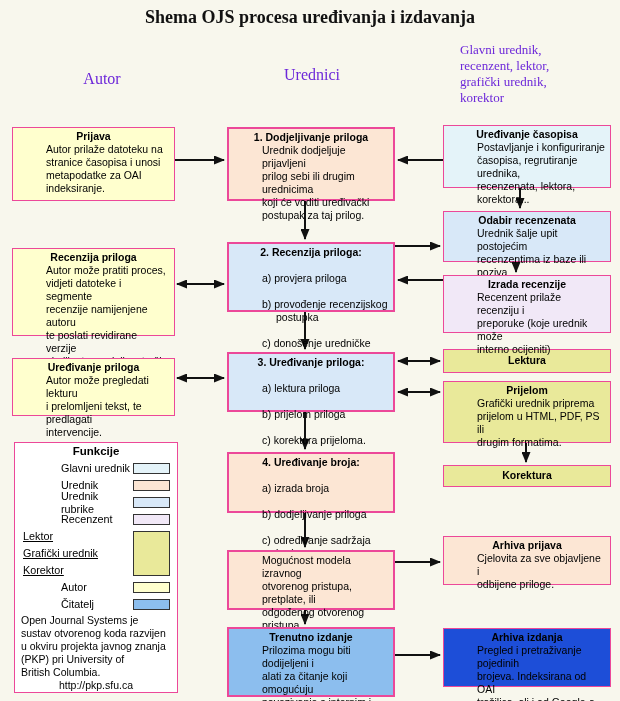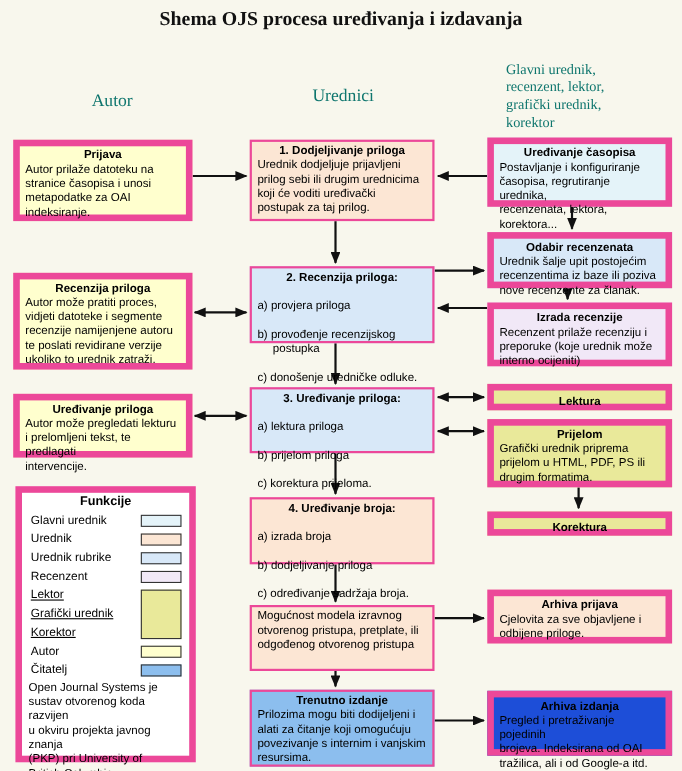--- a/index.html
+++ b/index.html
@@ -9,39 +9,39 @@
     background:#f8f7ed;
   }
   .diagram-title{
     position:absolute;top:7px;left:0;width:620px;text-align:center;
     font-family:"Liberation Serif","DejaVu Serif",serif;
     font-size:18px;font-weight:bold;color:#111;
   }
   .col-header{
     position:absolute;
     font-family:"Liberation Serif","DejaVu Serif",serif;
-    font-size:16px;color:#0f766e;text-align:center;margin-top:13px;
+    font-size:16px;color:#6d28d9;text-align:center;
   }
   .col-header.small{font-size:13px;line-height:16px;text-align:left;white-space:pre-line;}
   .box{
     position:absolute;box-sizing:border-box;
-    border:6px solid #ec4899;
+    border:1px solid #ec4899;
     padding:2px 5px;
     font-size:10.5px;line-height:13px;color:#000;
     z-index:2;
   }
   .box.thick{border-width:2px;}
   .box-title{font-weight:bold;text-align:center;}
-  .box-body{white-space:pre-line;text-align:left;}
+  .box-body{white-space:pre-line;text-align:left;margin-left:28px;}
   .li{padding-left:14px;text-indent:-14px;}
   svg.arrows{position:absolute;top:0;left:0;z-index:1;}
   
   .legend{padding:3px 0 0 0;}
   .legend-title{font-weight:bold;text-align:center;font-size:11.5px;margin-bottom:2px;}
-  .legend-row{display:flex;align-items:center;justify-content:space-between;height:17px;padding:0 7px 0 8px;}
+  .legend-row{display:flex;align-items:center;justify-content:space-between;height:17px;padding:0 7px 0 8px;margin-left:38px;}
   .legend-label{font-size:10.8px;}
   .swatch{width:37px;height:11px;border:1px solid #333;box-sizing:border-box;}
   .legend-group{display:flex;align-items:center;justify-content:space-between;padding:0 7px 0 8px;text-decoration:underline;}
   .legend-group .labels div{height:17px;line-height:17px;font-size:10.8px;}
   .swatch.big{width:37px;height:45px;}
   .legend-footer{font-size:10.5px;line-height:13px;padding:1px 4px 0 6px;white-space:pre-line;}
   .legend-url{font-size:10.5px;text-align:center;}
 </style>
 </head>
 <body>

